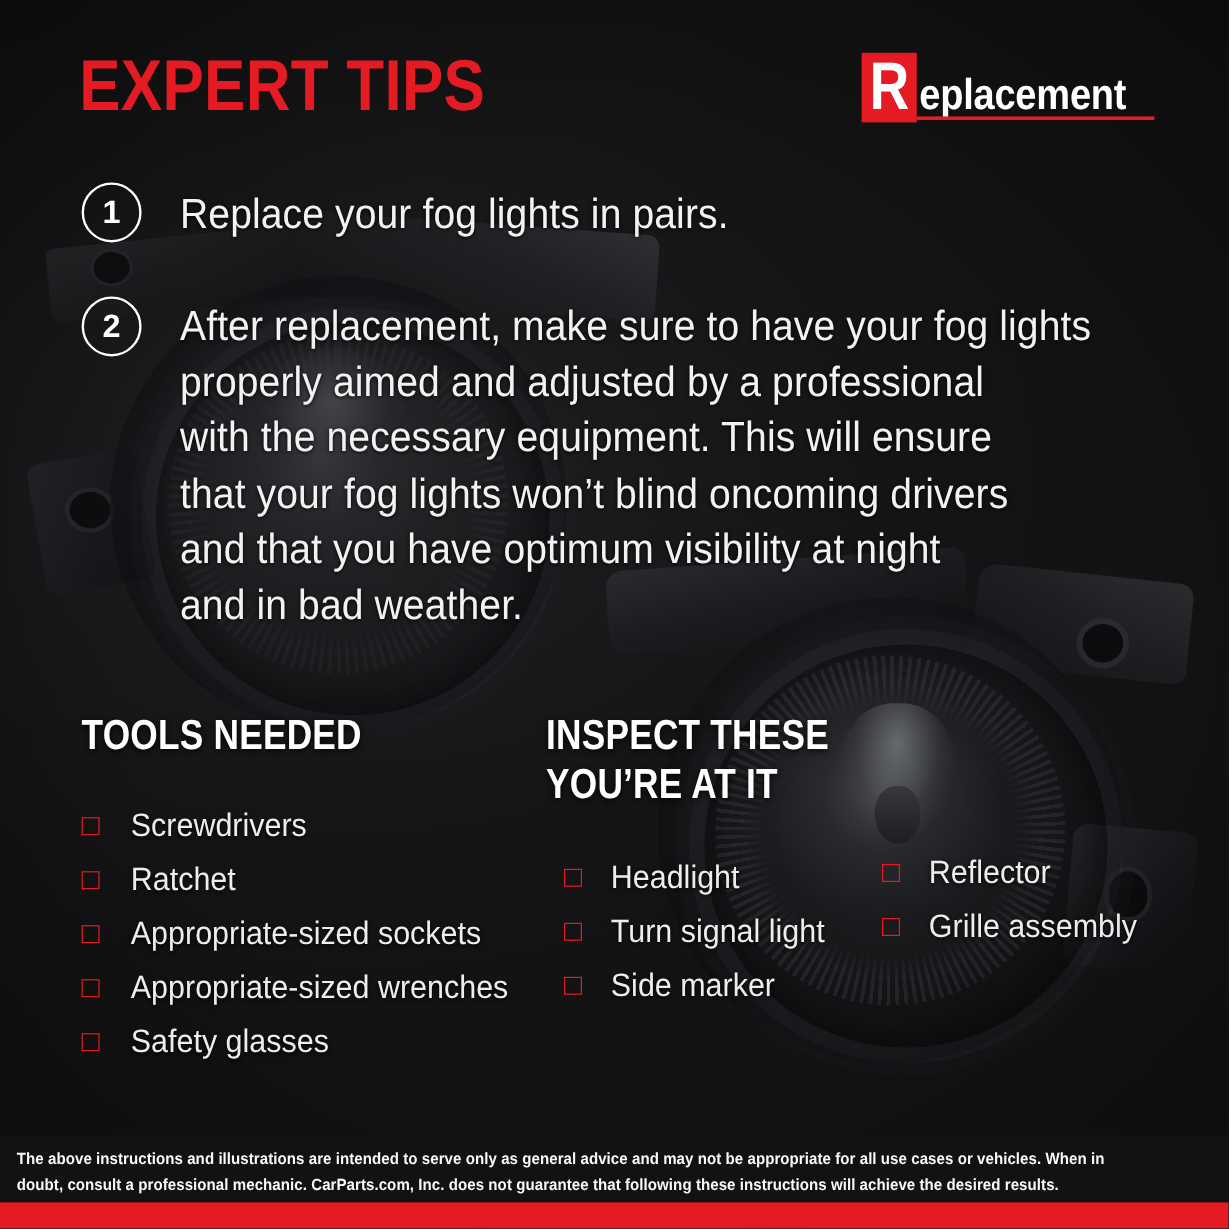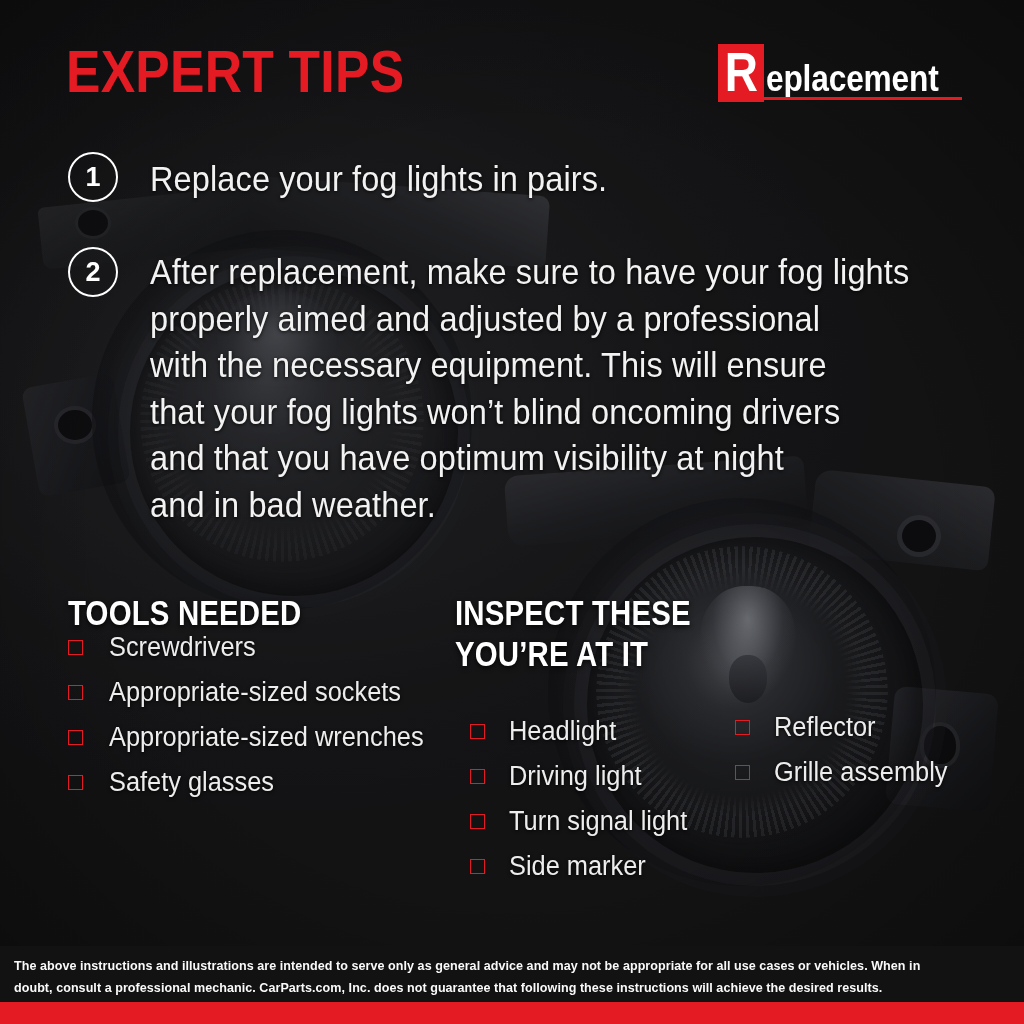--- a/index.html
+++ b/index.html
@@ -185,21 +185,21 @@
     position:absolute;color:#ffffff;font-weight:700;font-size:35px;line-height:1.16;
     letter-spacing:.2px;transform:scaleX(.84);transform-origin:left top;
     font-family:"Liberation Sans Narrow","Liberation Sans",sans-serif;
     text-shadow:0 2px 6px rgba(0,0,0,.8);
     white-space:pre-line;
   }
   .sechead-tools{left:68px;top:593px;}
   .sechead-inspect{left:455px;top:593px;}
 
   .list{position:absolute;}
-  .list-tools{left:68px;top:625px;}
+  .list-tools{left:68px;top:666px;}
   .list-insp-a{left:470px;top:709px;}
   .list-insp-b{left:735px;top:705px;}
 
   .li{display:flex;align-items:center;height:45px;}
   .cb{
     width:13px;height:13px;border:1.6px solid #e41b23;flex:0 0 auto;background:transparent;
   }
   .li-label{
     margin-left:26px;color:#ededed;font-size:27px;line-height:1;font-weight:400;
     transform:scaleX(.94);transform-origin:left center;
@@ -284,40 +284,40 @@
     <div class="sechead sechead-inspect">INSPECT THESE
 YOU’RE AT IT</div>
 
     <div class="list list-tools">
       <div class="li">
         <span class="cb"></span>
         <span class="li-label">Screwdrivers</span>
       </div>
       <div class="li">
         <span class="cb"></span>
+        <span class="li-label">Ratchet</span>
+      </div>
+      <div class="li">
+        <span class="cb"></span>
         <span class="li-label">Appropriate-sized sockets</span>
       </div>
       <div class="li">
         <span class="cb"></span>
         <span class="li-label">Appropriate-sized wrenches</span>
       </div>
       <div class="li">
         <span class="cb"></span>
         <span class="li-label">Safety glasses</span>
       </div>
     </div>
 
     <div class="list list-insp-a">
       <div class="li">
         <span class="cb"></span>
         <span class="li-label">Headlight</span>
-      </div>
-      <div class="li">
-        <span class="cb"></span>
-        <span class="li-label">Driving light</span>
       </div>
       <div class="li">
         <span class="cb"></span>
         <span class="li-label">Turn signal light</span>
       </div>
       <div class="li">
         <span class="cb"></span>
         <span class="li-label">Side marker</span>
       </div>
     </div>

